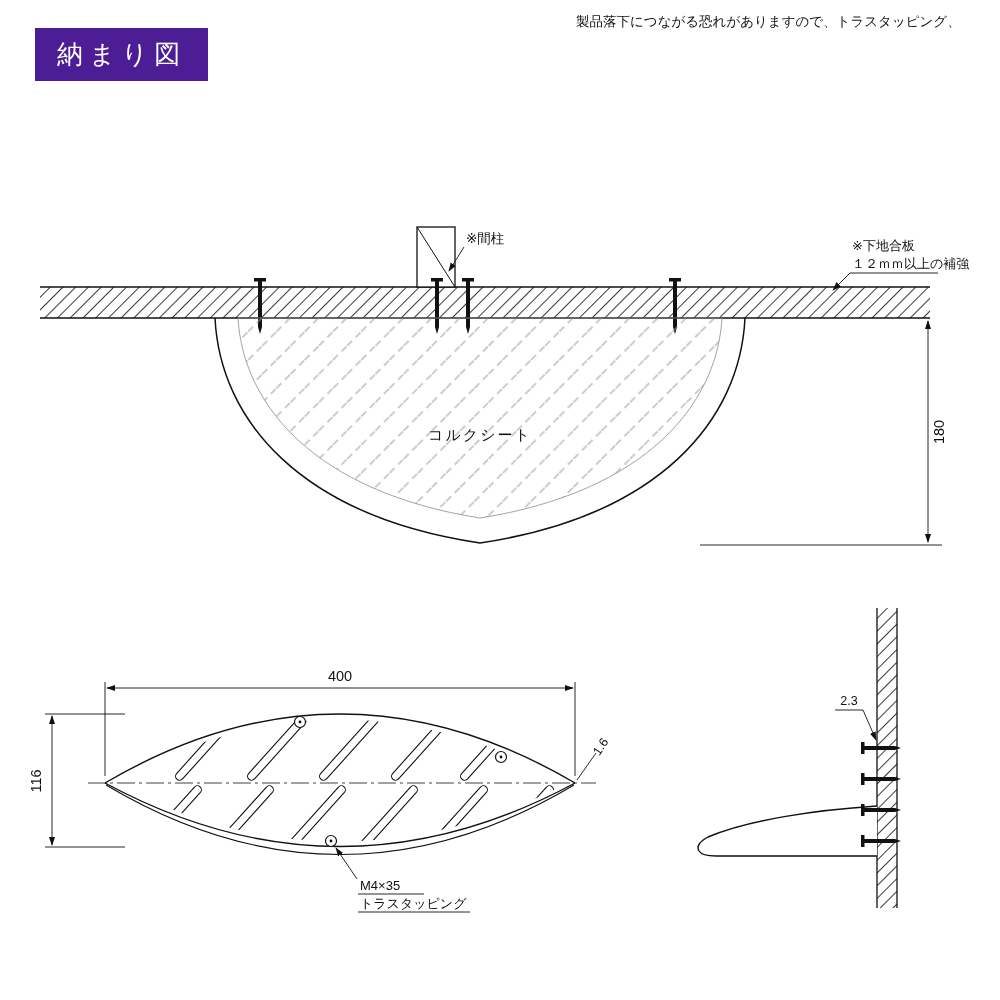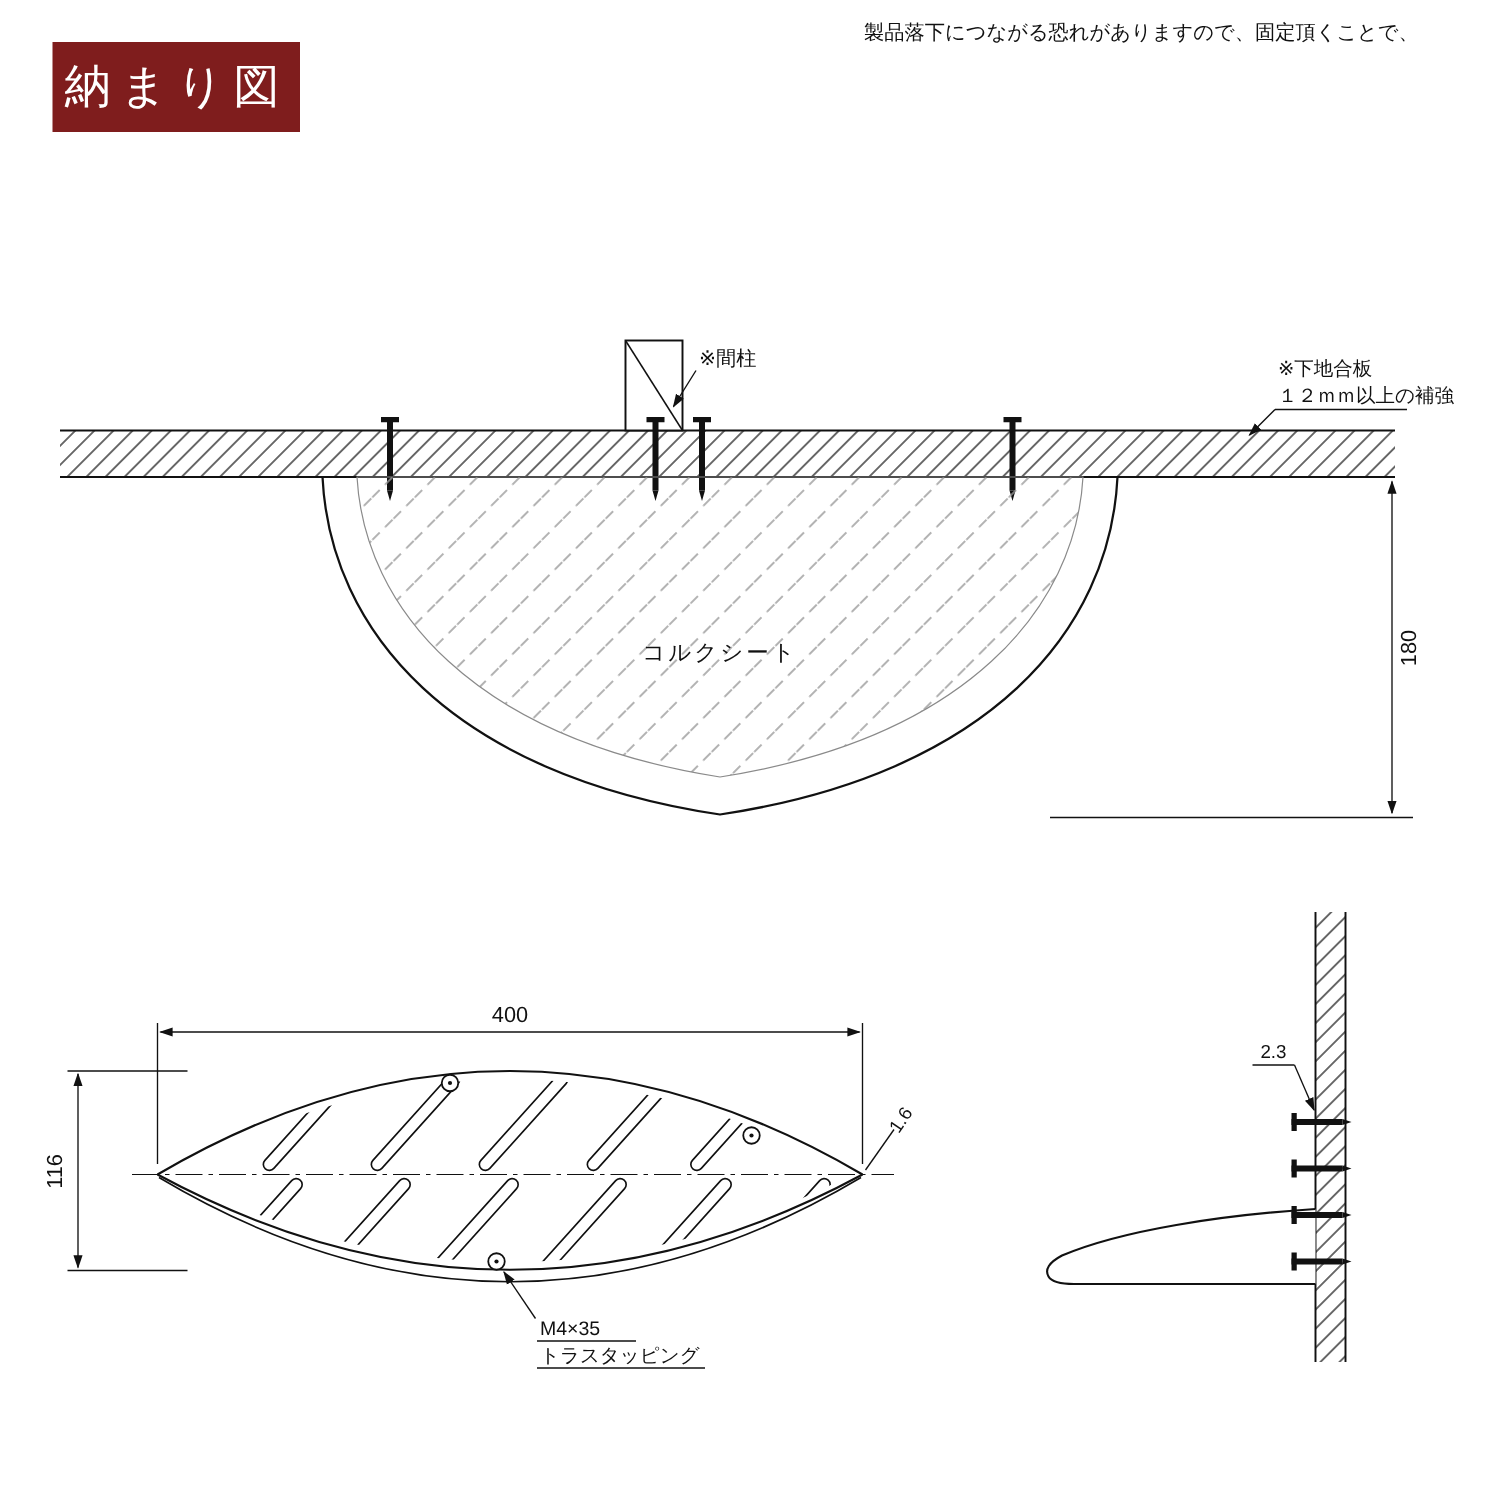--- a/index.html
+++ b/index.html
@@ -3,39 +3,39 @@
 <meta charset="utf-8">
 <style>
   html,body{margin:0;padding:0;}
   body{
     width:1000px;height:1000px;position:relative;background:#ffffff;
     font-family:"Liberation Sans","DejaVu Sans",sans-serif;color:#111;
     overflow:hidden;
   }
   .title-box{
     position:absolute;left:35px;top:28px;
-    background:#7f1d1d;color:#fff;
-    font-size:31px;letter-spacing:6px;
-    padding:9px 8px;
+    background:#4c1d95;color:#fff;
+    font-size:26px;letter-spacing:6px;
+    padding:9px 22px;
   }
   .notes{
     position:absolute;left:562px;top:12px;
     font-size:13.5px;line-height:19.5px;white-space:nowrap;
   }
   .notes .indent{padding-left:14px;}
   svg.drawing{position:absolute;left:0;top:0;}
   svg text{font-family:"Liberation Sans","DejaVu Sans",sans-serif;fill:#111;}
 </style>
 </head>
 <body>
 
 <div class="title-box">納まり図</div>
 
 <div class="notes">
-  <div class="indent">製品落下につながる恐れがありますので、固定頂くことで、</div>
+  <div class="indent">製品落下につながる恐れがありますので、トラスタッピング、</div>
 </div>
 
 <svg class="drawing" width="1000" height="1000" viewBox="0 0 1000 1000">
   <defs>
     <pattern id="hatchWall" width="9" height="9" patternUnits="userSpaceOnUse" patternTransform="rotate(45)">
       <line x1="4.5" y1="0" x2="4.5" y2="9" stroke="#3a3a3a" stroke-width="1"></line>
     </pattern>
     <pattern id="hatchCork" width="20" height="20" patternUnits="userSpaceOnUse" patternTransform="rotate(45)">
       <line x1="10" y1="0" x2="10" y2="20" stroke="#9a9a9a" stroke-width="1" stroke-dasharray="7 5"></line>
     </pattern>

